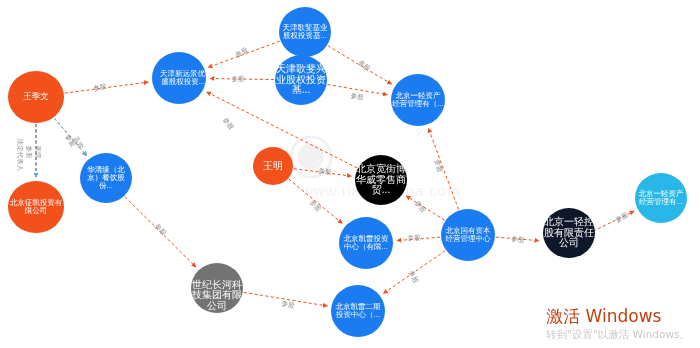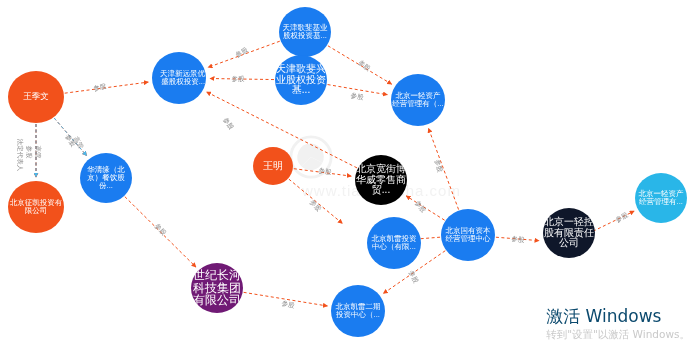--- a/index.html
+++ b/index.html
@@ -93,21 +93,21 @@
     position: absolute;
     right: 10px;
     bottom: 6px;
     text-align: left;
     z-index: 6;
     pointer-events: none;
     user-select: none;
   }
   #win-title {
     font-size: 17px;
-    color: #0c4a6e;
+    color: #c2410c;
     font-family: "DejaVu Sans", "Liberation Sans", sans-serif;
     line-height: 1.2;
   }
   #win-sub {
     font-size: 10.5px;
     color: #c9c9c9;
     font-family: "DejaVu Sans", "Liberation Sans", sans-serif;
     margin-top: 2px;
   }
 </style>
@@ -181,33 +181,33 @@
       </div>
       <div class="node" style="left: 391px; top: 74px; width: 54px; height: 52px; background: rgb(26, 124, 240); font-size: 7.5px;">
         <span class="node-label">北京一轻资产经营管理有（...</span>
       </div>
       <div class="node" style="left: 253px; top: 147px; width: 40px; height: 38px; background: rgb(242, 81, 27); font-size: 10px;">
         <span class="node-label">王明</span>
       </div>
       <div class="node" style="left: 355px; top: 155px; width: 52px; height: 50px; background: #000000; font-size: 10px;">
         <span class="node-label">北京宽街博华威零售商贸...</span>
       </div>
-      <div class="node" style="left: 339px; top: 217px; width: 54px; height: 52px; background: rgb(26, 124, 240); font-size: 7.5px; margin-left: 28px;">
+      <div class="node" style="left: 339px; top: 217px; width: 54px; height: 52px; background: rgb(26, 124, 240); font-size: 7.5px;">
         <span class="node-label">北京凯雷投资中心（有限...</span>
       </div>
       <div class="node" style="left: 441px; top: 209px; width: 54px; height: 52px; background: rgb(26, 124, 240); font-size: 7.5px;">
         <span class="node-label">北京国有资本经营管理中心</span>
       </div>
       <div class="node" style="left: 543px; top: 208px; width: 52px; height: 50px; background: #0f172a; font-size: 10px;">
         <span class="node-label">北京一轻控股有限责任公司</span>
       </div>
       <div class="node" style="left: 635px; top: 173px; width: 52px; height: 50px; background: rgb(41, 182, 232); font-size: 7.5px;">
         <span class="node-label">北京一轻资产经营管理有...</span>
       </div>
-      <div class="node" style="left: 191px; top: 263px; width: 52px; height: 50px; background: #701a75; font-size: 12px;">
+      <div class="node" style="left: 191px; top: 263px; width: 52px; height: 50px; background: #737373; font-size: 10px; align-items: flex-end;">
         <span class="node-label">世纪长河科技集团有限公司</span>
       </div>
       <div class="node" style="left: 331px; top: 285px; width: 54px; height: 52px; background: rgb(26, 124, 240); font-size: 7.5px;">
         <span class="node-label">北京凯雷二期投资中心（...</span>
       </div>
     </div>
   <div id="edge-label-layer">
       <div class="edge-label" style="left: 100px; top: 88px; transform: translate(-50%, -50%) rotate(-14deg);">参股</div>
       <div class="edge-label" style="left: 19px; top: 155px; transform: translate(-50%, -50%) rotate(90deg);">法定代表人</div>
       <div class="edge-label" style="left: 28px; top: 152px; transform: translate(-50%, -50%) rotate(90deg);">参股</div>

